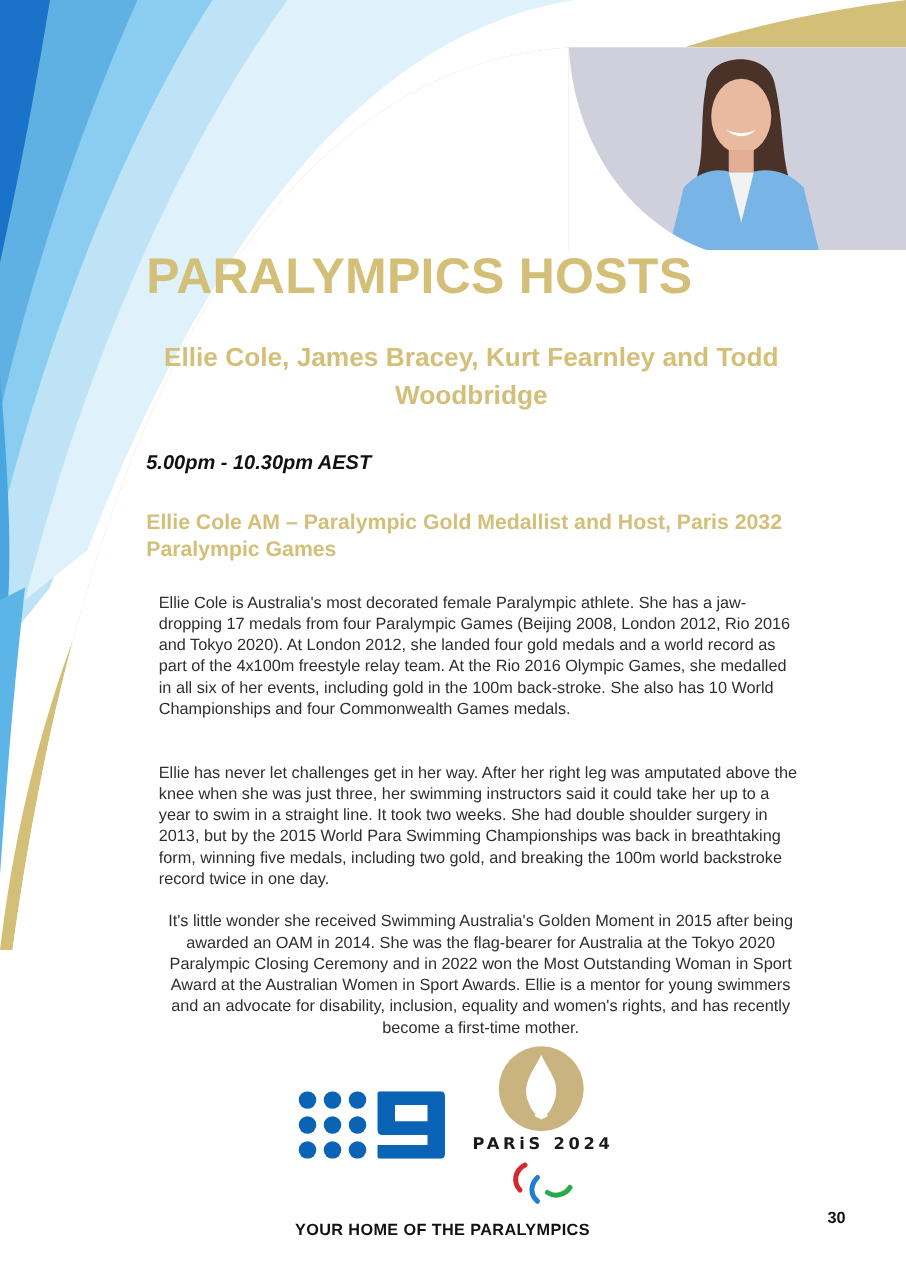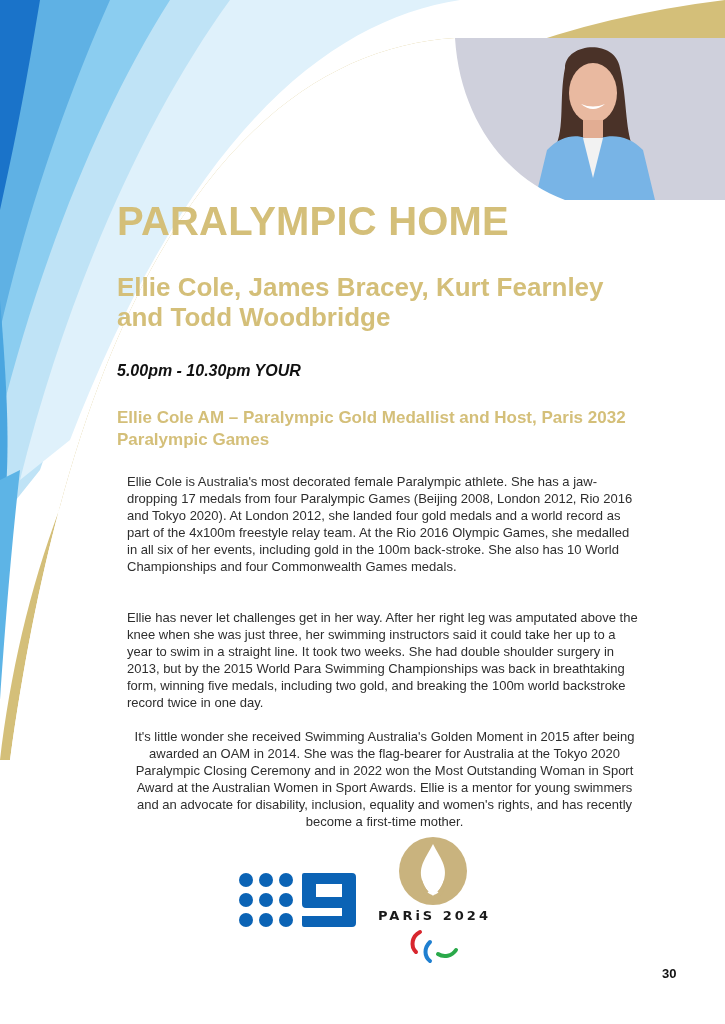--- a/index.html
+++ b/index.html
@@ -19,21 +19,21 @@
       position: absolute; left: 455px; top: 38px; width: 270px; height: 170px; z-index: 2;
     }
     .content { position: absolute; left: 117px; top: 0; width: 520px; z-index: 3; }
     .title {
       position: absolute; top: 199px; left: 0;
       font-size: 40px; font-weight: bold; color: #d4bf79; letter-spacing: 0.2px;
       white-space: nowrap;
     }
     .hosts {
       position: absolute; top: 272px; left: 0; width: 520px;
-      font-size: 26px; font-weight: bold; color: #d4bf79; line-height: 30px;
+      font-size: 21px; font-weight: bold; color: #d4bf79; line-height: 30px; text-align: center;
     }
     .time {
       position: absolute; top: 362px; left: 0;
       font-size: 16px; font-weight: bold; font-style: italic; color: #111111;
     }
     .subhead {
       position: absolute; top: 407px; left: 0; width: 520px;
       font-size: 17px; font-weight: bold; color: #d4bf79; line-height: 22px;
     }
     .para {
@@ -100,23 +100,23 @@
     <path d="M128,100 L138,140 L148,100 Z" fill="#f2f2f2"></path>
   </svg>
 </div>
 
 <svg class="photo-mask" viewBox="0 0 270 170" xmlns="http://www.w3.org/2000/svg">
   <path d="M0,0 C5,80 50,140 110,162 L0,162 Z" fill="#ffffff"></path>
   <rect x="0" y="162" width="270" height="8" fill="#ffffff"></rect>
 </svg>
 
 <div class="content">
-  <div class="title">PARALYMPIC HOME</div>
+  <div class="title">PARALYMPICS HOSTS</div>
   <div class="hosts">Ellie Cole, James Bracey, Kurt Fearnley and Todd Woodbridge</div>
-  <div class="time">5.00pm - 10.30pm YOUR</div>
+  <div class="time">5.00pm - 10.30pm AEST</div>
   <div class="subhead">Ellie Cole AM – Paralympic Gold Medallist and Host, Paris 2032 Paralympic Games</div>
   <p class="para p1">Ellie Cole is Australia's most decorated female Paralympic athlete. She has a jaw-dropping 17 medals from four Paralympic Games (Beijing 2008, London 2012, Rio 2016 and Tokyo 2020). At London 2012, she landed four gold medals and a world record as part of the 4x100m freestyle relay team. At the Rio 2016 Olympic Games, she medalled in all six of her events, including gold in the 100m back-stroke. She also has 10 World Championships and four Commonwealth Games medals.</p>
   <p class="para p2">Ellie has never let challenges get in her way. After her right leg was amputated above the knee when she was just three, her swimming instructors said it could take her up to a year to swim in a straight line. It took two weeks. She had double shoulder surgery in 2013, but by the 2015 World Para Swimming Championships was back in breathtaking form, winning five medals, including two gold, and breaking the 100m world backstroke record twice in one day.</p>
   <p class="para p3">It's little wonder she received Swimming Australia's Golden Moment in 2015 after being awarded an OAM in 2014. She was the flag-bearer for Australia at the Tokyo 2020 Paralympic Closing Ceremony and in 2022 won the Most Outstanding Woman in Sport Award at the Australian Women in Sport Awards. Ellie is a mentor for young swimmers and an advocate for disability, inclusion, equality and women's rights, and has recently become a first-time mother.</p>
 </div>
 
 <div class="logos">
 
   <svg class="nine" viewBox="0 0 118 54" xmlns="http://www.w3.org/2000/svg">
     <g fill="#0b63b5">
@@ -140,14 +140,15 @@
     <path d="M30,56 Q35,60 40,56" stroke="#ffffff" stroke-width="1.5" fill="none"></path>
   </svg>
   <div class="paris-text">PARiS 2024</div>
 
   <svg class="agitos" viewBox="0 0 52 36" xmlns="http://www.w3.org/2000/svg">
     <path d="M12,4 C4,8 2,18 8,24" stroke="#d8262e" stroke-width="4" fill="none" stroke-linecap="round"></path>
     <path d="M22,14 C16,20 16,28 22,33" stroke="#1f7fd0" stroke-width="4" fill="none" stroke-linecap="round"></path>
     <path d="M30,26 C36,30 44,28 48,22" stroke="#2aa94a" stroke-width="4" fill="none" stroke-linecap="round"></path>
   </svg>
 
+  <div class="tagline">YOUR HOME OF THE PARALYMPICS</div>
   <div class="pagenum">30</div>
 </div>
 
 </body></html>

